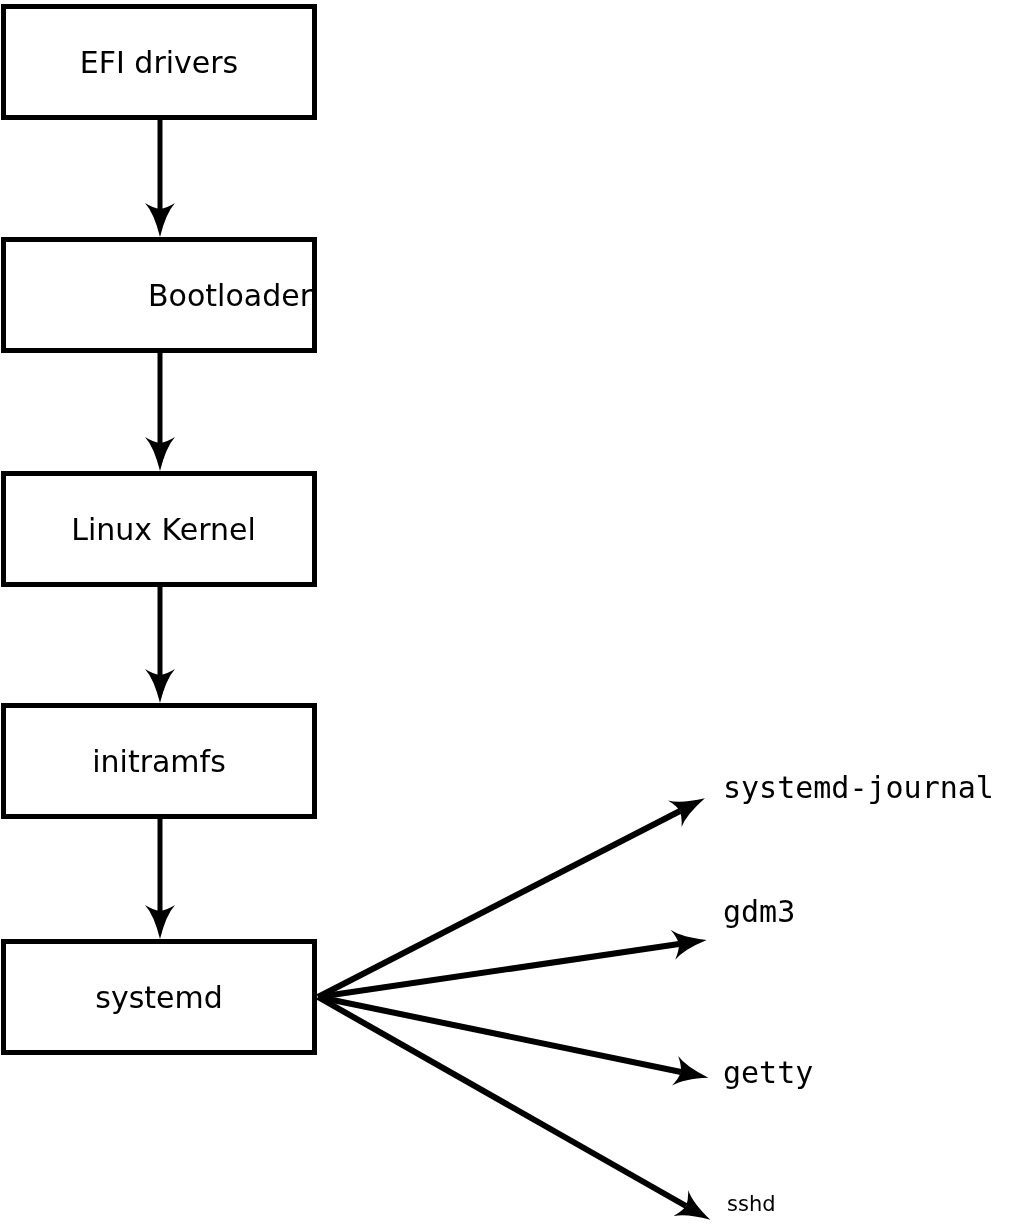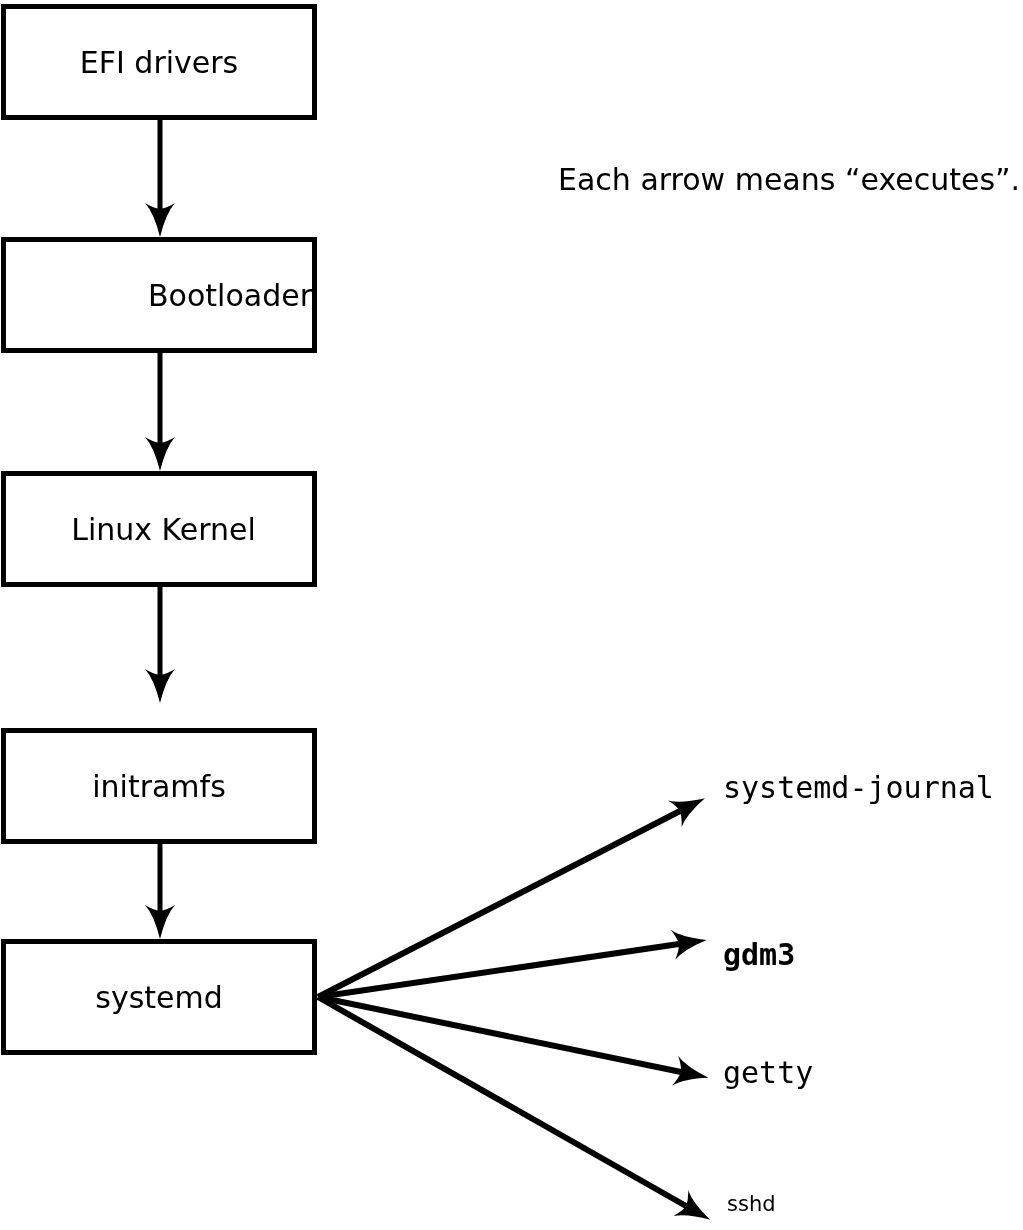--- a/index.html
+++ b/index.html
@@ -40,39 +40,39 @@
     justify-content: center;
   }
   .node-label {
     font-size: 30px;
     color: var(--text);
     white-space: nowrap;
   }
   .box-efi        { top: 4px; }
   .box-bootloader { top: 237px; justify-content: flex-end; }
   .box-kernel     { top: 471px; padding-left: 9px; }
-  .box-initramfs  { top: 728px; text-align: center; }
+  .box-initramfs  { top: 703px; text-align: center; }
   .box-systemd    { top: 939px; }
 
   .annotation {
     position: absolute;
     left: 558px;
     top: 162px;
     font-size: 30px;
     white-space: nowrap;
   }
   .target-label {
     position: absolute;
     font-family: "DejaVu Sans Mono", monospace;
     font-size: 30px;
     line-height: 36px;
     white-space: nowrap;
   }
   .label-journal { left: 723px; top: 770px; }
-  .label-gdm3    { left: 723px; top: 937px; font-weight: bold; }
+  .label-gdm3    { left: 723px; top: 894px; }
   .label-getty   { left: 723px; top: 1055px; }
   .label-sshd {
     left: 727px;
     top: 1186px;
     font-family: "DejaVu Sans", sans-serif;
     font-size: 21px;
   }
   svg line { stroke: var(--stroke); }
 </style>
 </head>
@@ -107,20 +107,19 @@
   <div class="node-box box-kernel">
     <span class="node-label">Linux Kernel</span>
   </div>
   <div class="node-box box-initramfs">
     <span class="node-label">initramfs</span>
   </div>
   <div class="node-box box-systemd">
     <span class="node-label">systemd</span>
   </div>
 
-  <div class="annotation">Each arrow means “executes”.</div>
 
   <div class="target-label label-journal">systemd-journal</div>
   <div class="target-label label-gdm3">gdm3</div>
   <div class="target-label label-getty">getty</div>
   <div class="target-label label-sshd">sshd</div>
 
 </div>
 
 </body></html>

